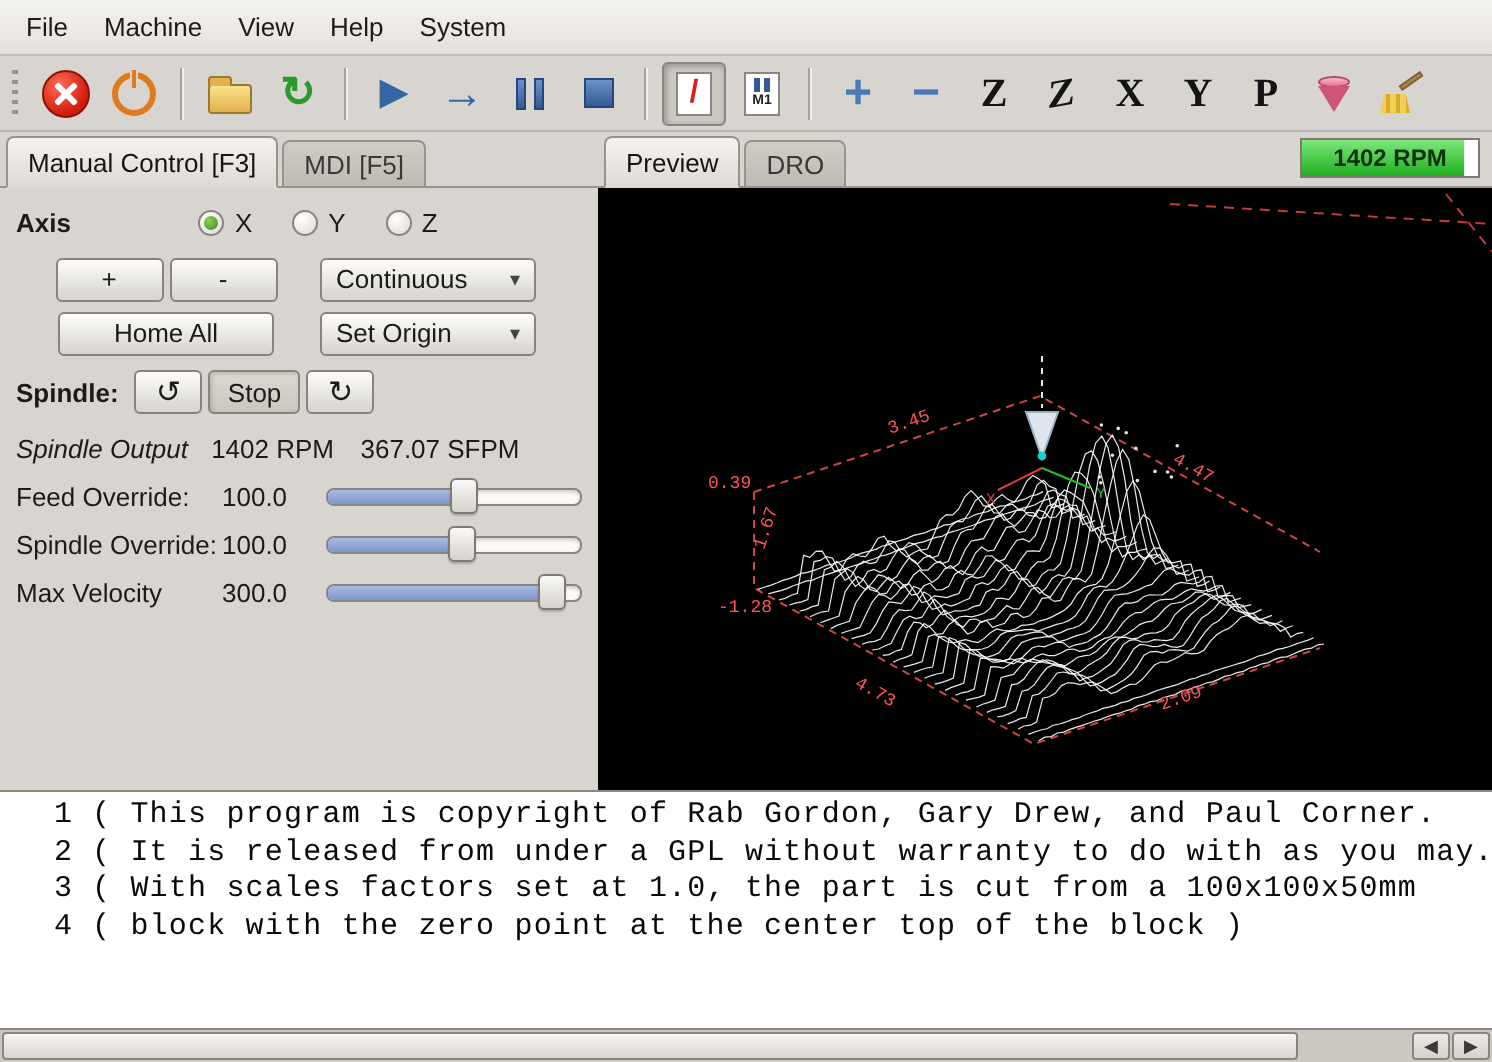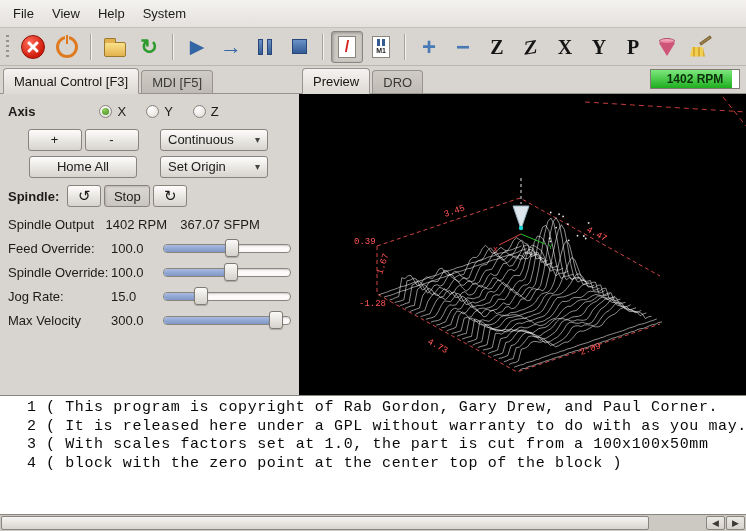--- a/index.html
+++ b/index.html
@@ -105,21 +105,21 @@
   .caret{font-size:10px;color:#444;margin-left:6px;}
   .btn.disabled{color:#a09a92;background:linear-gradient(#e9e6e2,#dcd8d2);border-color:#a8a29a;}
 
   .spindle-row{display:flex;align-items:center;height:32px;padding:0 2px;}
   .spindle-row .lbl-bold{margin-right:8px;}
   .btn.spico{width:34px;margin-right:3px;font-size:15px;}
   .btn.spstop{width:46px;margin-right:3px;background:linear-gradient(#dcd8d3,#c9c5bf);
     box-shadow:inset 1px 1px 2px rgba(0,0,0,.15);}
 
   .out-row{display:flex;align-items:center;height:24px;padding:0 2px;}
-  .out-row .olabel{flex:1;}
+  .out-row .olabel{flex:1;font-style:italic;}
   .orpm{width:66px;text-align:right;}
   .osfpm{width:106px;text-align:center;margin-right:18px;}
 
   .srow{display:flex;align-items:center;height:24px;padding:0 2px;}
   .slabel{flex:1;}
   .sval{width:40px;text-align:left;margin-right:12px;}
   .slider{width:128px;height:18px;position:relative;}
   .trough{position:absolute;left:0;right:0;top:5px;height:9px;border:1px solid #8a857e;border-radius:4px;
     background:#fcfbfa;box-shadow:inset 0 1px 2px rgba(0,0,0,.2);overflow:hidden;}
   .fill{height:100%;background:linear-gradient(#a9bbdf,#7e96c8);}
@@ -150,20 +150,21 @@
   .sb-btn{width:19px;background:linear-gradient(#eceae6,#d5d1cb);border:1px solid #8a857e;border-radius:2px;
     margin:1px 1px 1px 0;display:flex;align-items:center;justify-content:center;font-size:9px;color:#3c3a37;padding:0;}
 </style>
 </head>
 <body>
 
 <div class="window">
 
   <div class="menubar">
     <span class="menu-item">File</span>
+    <span class="menu-item">Machine</span>
     <span class="menu-item">View</span>
     <span class="menu-item">Help</span>
     <span class="menu-item">System</span>
   </div>
 
   <div class="toolbar">
     <span class="tb-handle"></span>
 
     <button class="tb-btn">
       <span class="ico-estop">
@@ -338,30 +339,20 @@
           <span class="slabel">Spindle Override:</span>
           <span class="sval">100.0</span>
           <div class="slider">
             <div class="trough">
                 <div class="fill" style="width: 53%;"></div>
               </div>
             <div class="knob" style="left: 53%;"></div>
           </div>
         </div>
 
-        <div class="srow">
-          <span class="slabel">Jog Rate:</span>
-          <span class="sval">15.0</span>
-          <div class="slider">
-            <div class="trough">
-                <div class="fill" style="width: 30%;"></div>
-              </div>
-            <div class="knob" style="left: 30%;"></div>
-          </div>
-        </div>
 
         <div class="srow">
           <span class="slabel">Max Velocity</span>
           <span class="sval">300.0</span>
           <div class="slider">
             <div class="trough">
                 <div class="fill" style="width: 88%;"></div>
               </div>
             <div class="knob" style="left: 88%;"></div>
           </div>
@@ -439,21 +430,21 @@
             <text x="287" y="137" fill="#ff5555" font-size="9" font-family="&quot;Liberation Mono&quot;, monospace" transform="rotate(29 287 137)">4.47</text>
           </svg>
       </div>
     </div>
 
   </div>
 
   <div class="gcode-area">
     <div class="gcode-text">
       <div class="gline"><span class="lnum">1</span><span class="ltext">( This program is copyright of Rab Gordon, Gary Drew, and Paul Corner.</span></div>
-      <div class="gline"><span class="lnum">2</span><span class="ltext">( It is released here under a GPL without warranty to do with as you may.</span></div>
+      <div class="gline"><span class="lnum">2</span><span class="ltext">( It is released from under a GPL without warranty to do with as you may.</span></div>
       <div class="gline"><span class="lnum">3</span><span class="ltext">( With scales factors set at 1.0, the part is cut from a 100x100x50mm</span></div>
       <div class="gline"><span class="lnum">4</span><span class="ltext">( block with the zero point at the center top of the block )</span></div>
     </div>
     <div class="hscroll">
       <div class="hthumb"></div>
       <div class="hspacer"></div>
       <button class="sb-btn">◀</button>
       <button class="sb-btn">▶</button>
     </div>
   </div>

